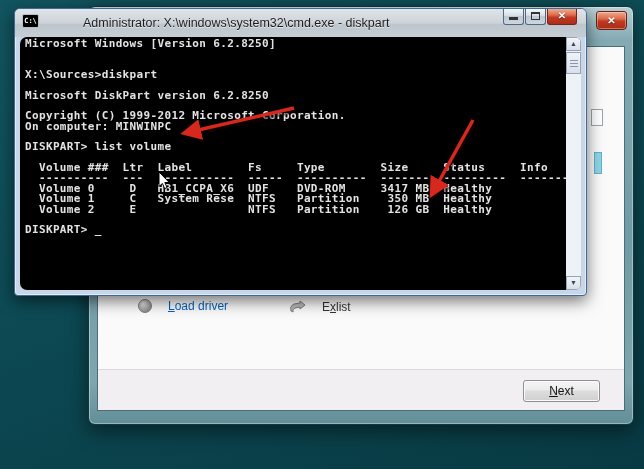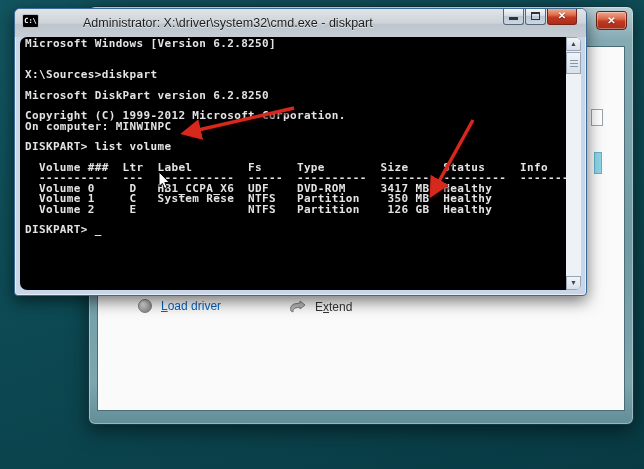--- a/index.html
+++ b/index.html
@@ -21,21 +21,21 @@
     text-shadow:0 1px 1px rgba(0,0,0,.5);box-shadow:inset 0 0 0 1px rgba(255,255,255,.35);}
   .setup-inner{position:relative;width:100%;height:100%;background:#fbfafb;
     border:1px solid #4a6d77;box-sizing:border-box;overflow:hidden;}
   
   .frag-listbox{position:absolute;left:493px;top:62px;width:12px;height:17px;
     background:#fff;border:1px solid #9aa4ab;box-sizing:border-box;}
   .frag-disk{position:absolute;left:496px;top:105px;width:8px;height:22px;
     background:#8fd4e6;border:1px solid #5fb3cc;box-sizing:border-box;}
   
   .setup-links{position:absolute;left:0;top:252px;width:100%;height:24px;}
-  .link-item{position:absolute;display:flex;align-items:center;gap:9px;font-size:12px;}
+  .link-item{position:absolute;display:flex;align-items:center;gap:16px;font-size:12px;}
   .link-load{left:40px;top:0;color:#0563c1;}
   .link-extend{left:191px;top:0;color:#333;}
   .disc-icon{width:14px;height:14px;border-radius:50%;
     background:radial-gradient(circle at 35% 30%,#e8e8e8,#9c9c9c 60%,#6f6f6f);
     border:1px solid #7b7b7b;box-sizing:border-box;}
   .extend-icon{width:17px;height:15px;}
   .ul{text-decoration:underline;}
   
   .setup-footer{position:absolute;left:0;bottom:0;width:100%;height:41px;
     background:#f1eff1;border-top:1px solid #dbd9db;box-sizing:border-box;}
@@ -103,31 +103,34 @@
 
       <div class="setup-links">
         <div class="link-item link-load">
           <span class="disc-icon"></span>
           <span><span class="ul">L</span><span>oad driver</span></span>
         </div>
         <div class="link-item link-extend">
           <svg class="extend-icon" viewBox="0 0 17 15">
             <path d="M2 12 q-1.5-5 3-7 l6-1 v-2 l5 4 -5 4 v-2 l-5 1 q-3 1.5-2 4 z" fill="#b9b9b9" stroke="#7d7d7d" stroke-width="1"></path>
           </svg>
-          <span><span>E</span><span class="ul">x</span><span>tend</span></span>
+          <span><span>E</span><span class="ul">x</span><span>list</span></span>
         </div>
       </div>
 
+      <div class="setup-footer">
+        <div class="next-button"><span class="ul">N</span><span>ext</span></div>
+      </div>
     </div>
   </div>
 
   <div class="cmd-window">
     <div class="cmd-titlebar">
       <div class="cmd-icon">C:\</div>
-      <div class="cmd-title">Administrator: X:\driver\system32\cmd.exe - diskpart</div>
+      <div class="cmd-title">Administrator: X:\windows\system32\cmd.exe - diskpart</div>
       <div class="cmd-buttons">
         <div class="cap-btn btn-min">
           <span class="glyph-min"></span>
         </div>
         <div class="cap-btn btn-max">
           <span class="glyph-max"></span>
         </div>
         <div class="cap-btn btn-close">✕</div>
       </div>
     </div>

